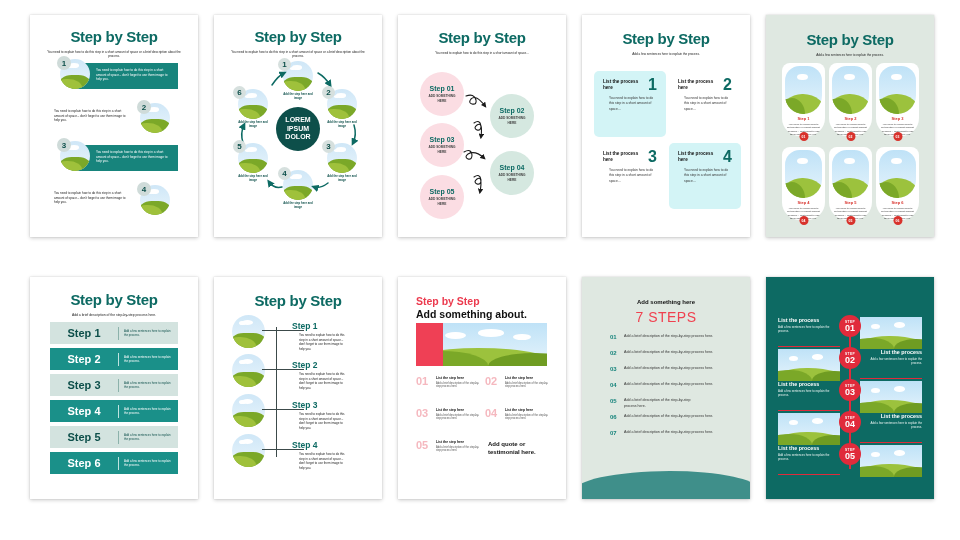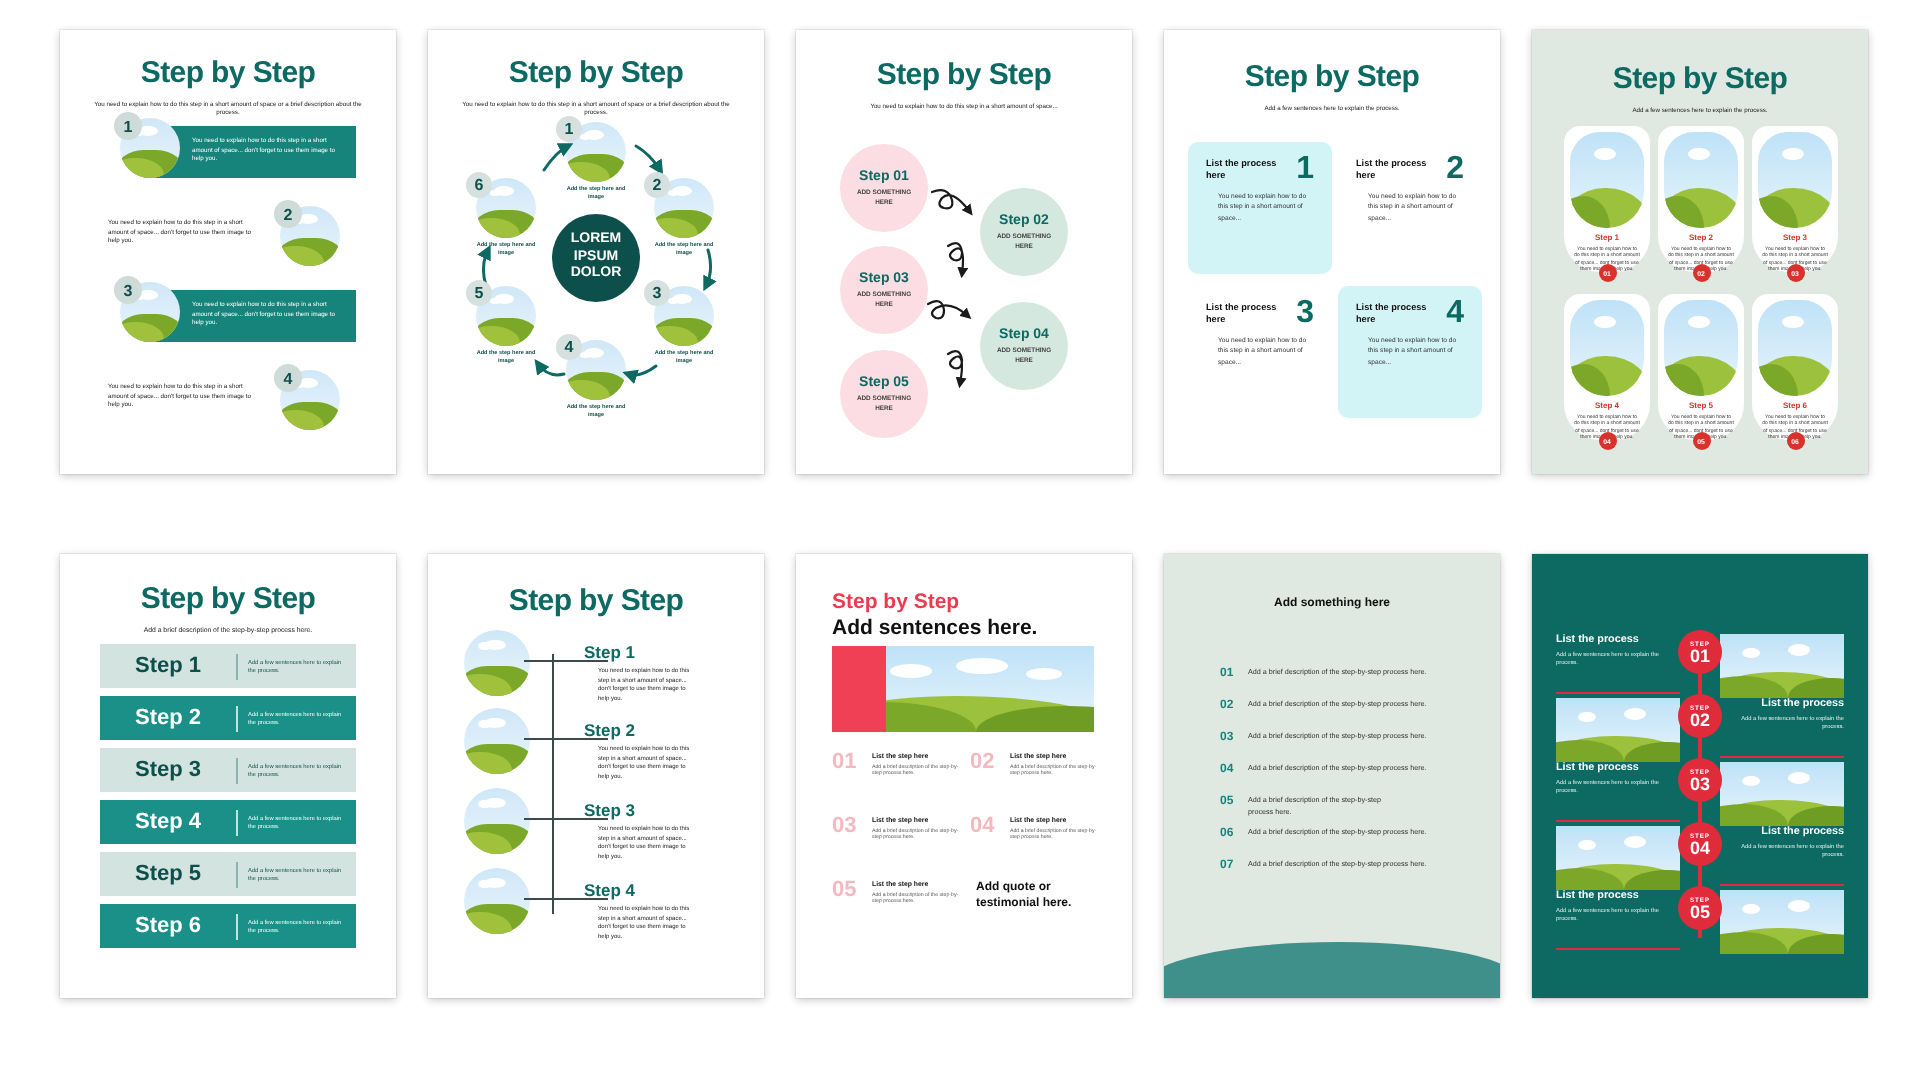--- a/index.html
+++ b/index.html
@@ -548,21 +548,21 @@
         <div class="hill"></div>
         <div class="hill2"></div>
       </div>
     <div class="tl-tick" style="left:48px;top:172px;width:42px;"></div>
     <div class="tl-h" style="left:78px;top:163px;">Step 4</div>
     <div class="tl-b" style="left:85px;top:175px;">You need to explain how to do this step in a short amount of space... don't forget to use them image to help you.</div>
   </div>
 
   <div class="page p8">
     <div class="p8t1" style="margin:18px 0 0 18px;">Step by Step</div>
-    <div class="p8t2" style="margin:1px 0 0 18px;">Add sentences here.</div>
+    <div class="p8t2" style="margin:1px 0 0 18px;">Add something about.</div>
 
     <div class="scene-rect" style="left:18px;top:46px;width:131px;height:43px;position:absolute;">
       <div class="cl" style="width:16%;height:16%;left:22%;top:22%"></div>
       <div class="cl" style="width:20%;height:18%;left:47%;top:14%"></div>
       <div class="cl" style="width:14%;height:14%;left:74%;top:26%"></div>
       <div class="h1"></div>
         <div class="h2"></div>
         <div class="h3"></div>
       <div class="p8red"></div>
     </div>
@@ -590,20 +590,21 @@
     <div class="p8item" style="left:18px;top:163px;">
       <div class="no">05</div>
       <div class="hd">List the step here</div>
       <div class="bd">Add a brief description of the step-by-step process here.</div>
     </div>
     <div class="p8quote" style="left:90px;top:163px;">Add quote or testimonial here.</div>
   </div>
 
   <div class="page p9">
     <div class="p9h" style="margin-top:22px;">Add something here</div>
+    <div class="p9t" style="margin-top:4px;">7 STEPS</div>
 
     <div class="p9row" style="left:28px;top:57px;">
       <div class="no">01</div>
       <div class="tx">Add a brief description of the step-by-step process here.</div>
     </div>
     <div class="p9row" style="left:28px;top:73px;">
       <div class="no">02</div>
       <div class="tx">Add a brief description of the step-by-step process here.</div>
     </div>
     <div class="p9row" style="left:28px;top:89px;">

